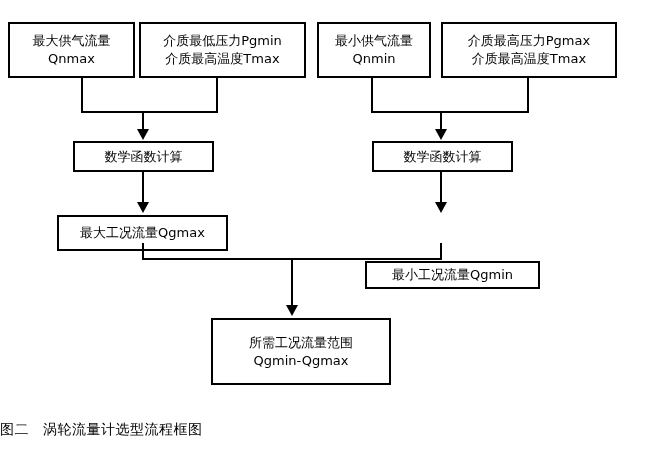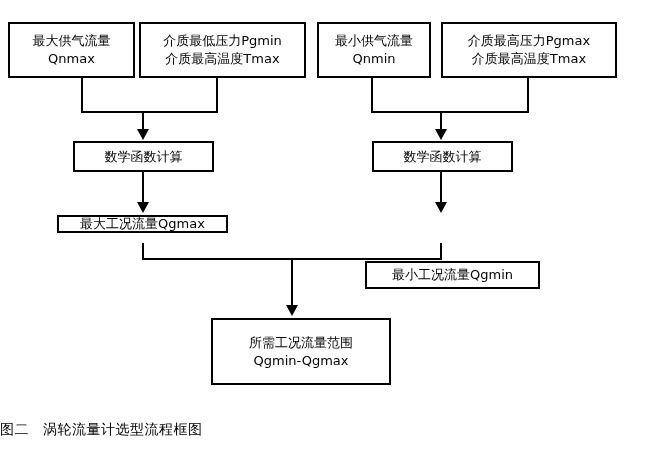--- a/index.html
+++ b/index.html
@@ -38,21 +38,21 @@
   }
   
   #node-qnmax      { left: 8px;   top: 22px;  width: 127px; height: 56px; }
   #node-pgmin-tmax { left: 139px; top: 22px;  width: 167px; height: 56px; }
   #node-qnmin      { left: 317px; top: 22px;  width: 114px; height: 56px; }
   #node-pgmax-tmin { left: 441px; top: 22px;  width: 176px; height: 56px; }
   
   #node-calc-left  { left: 73px;  top: 141px; width: 141px; height: 31px; }
   #node-calc-right { left: 372px; top: 141px; width: 141px; height: 31px; }
   
-  #node-qgmax      { left: 57px;  top: 215px; width: 171px; height: 18px; }
+  #node-qgmax      { left: 57px;  top: 215px; width: 171px; height: 36px; }
   #node-qgmin      { left: 365px; top: 215px; width: 175px; height: 28px; margin-top: 46px; }
   
   #node-result     { left: 211px; top: 318px; width: 180px; height: 67px; font-size: 13px; }
 
   
   .vline {
     position: absolute;
     width: 2px;
     background: #000000;
   }

